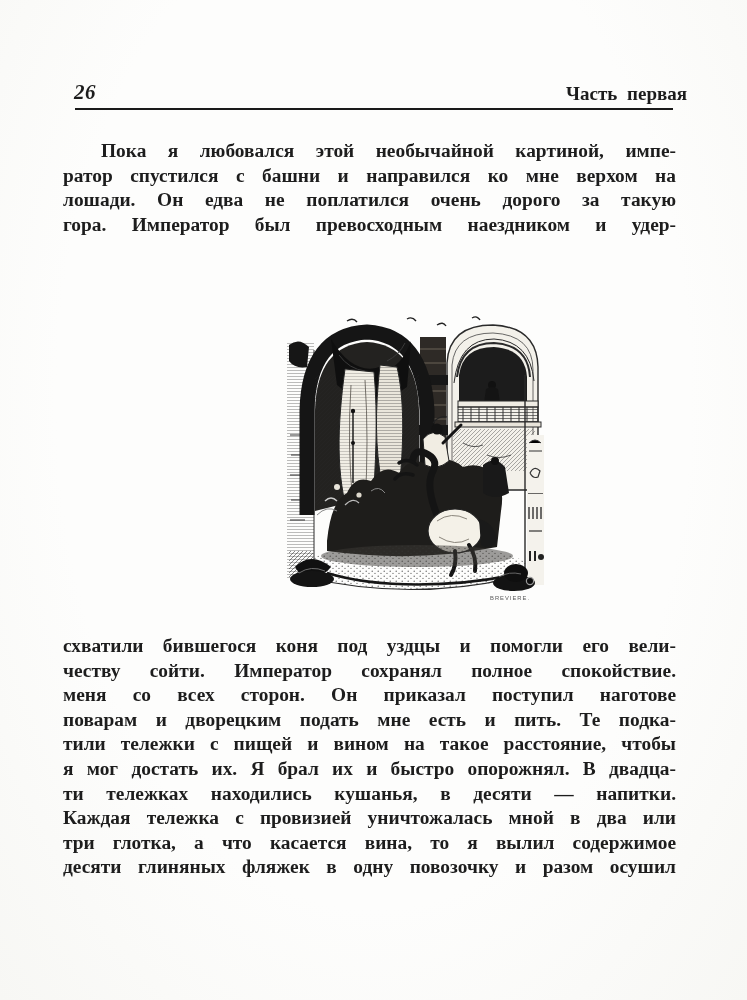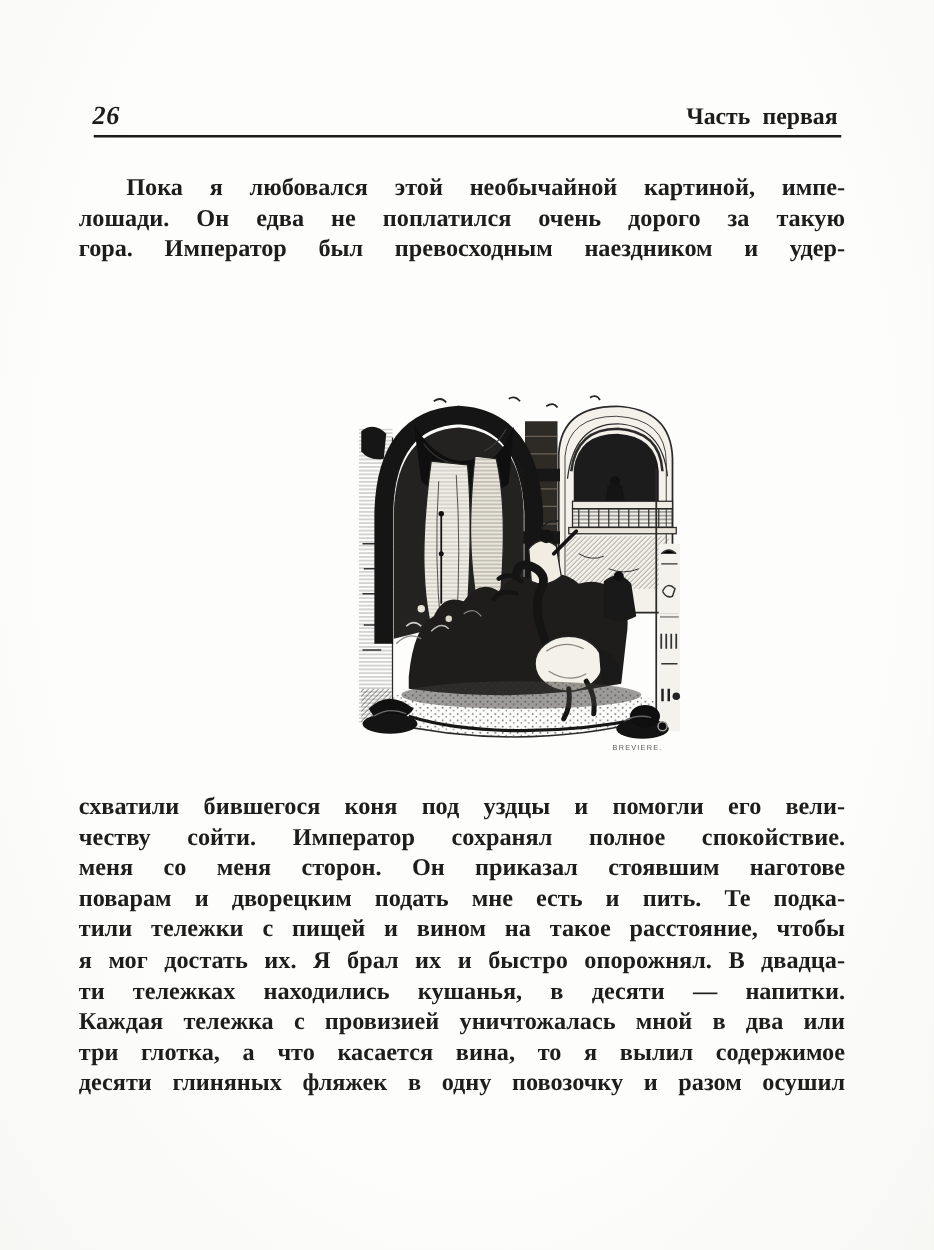--- a/index.html
+++ b/index.html
@@ -12,21 +12,21 @@
     position:relative;width:747px;height:1000px;
     background:
       radial-gradient(ellipse at 50% 40%, #fdfdfc 60%, #f7f7f4 100%);
     color:#1c1c1c;
   }
   .pagenum{
     position:absolute;left:74px;top:80px;
     font-style:italic;font-weight:700;font-size:21px;letter-spacing:.5px;
   }
   .running-title{
-    position:absolute;right:77px;top:83px;
+    position:absolute;right:60px;top:83px;
     font-weight:700;font-size:19px;word-spacing:5px;
   }
   .header-rule{
     position:absolute;left:75px;top:108px;width:598px;height:2px;
     background:#1a1a1a;
   }
   .para{
     position:absolute;left:63px;width:613px;
     font-size:19.4px;line-height:24.6px;font-weight:700;
     color:#1d1d1d;
@@ -46,20 +46,21 @@
 <body>
 
 <div class="page">
 
   <span class="pagenum">26</span>
   <span class="running-title">Часть первая</span>
   <div class="header-rule"></div>
 
   <div class="para para1">
       <div class="tline">Пока я любовался этой необычайной картиной, импе-</div>
+      <div class="tline">ратор спустился с башни и направился ко мне верхом на</div>
       <div class="tline">лошади. Он едва не поплатился очень дорого за такую</div>
       <div class="tline">гора. Император был превосходным наездником и удер-</div>
     </div>
 
   <figure class="figure">
     <svg viewBox="0 0 258 288" width="258" height="288">
       <defs>
         <pattern id="hh" width="4" height="3" patternUnits="userSpaceOnUse">
           <path d="M0 1.5 H4" stroke="#2b2b2b" stroke-width="0.7"></path>
         </pattern>
@@ -169,21 +170,21 @@
       <circle cx="243" cy="266" r="3.6" fill="#0d0d0d" stroke="#9a9a9a" stroke-width="1.2"></circle>
       <path d="M212 262 q10 -6 22 -3" stroke="#666" stroke-width="1" fill="none"></path>
 
       <text x="243" y="285" text-anchor="end" font-size="5.8" letter-spacing="1" fill="#5a5a5a" font-family="Liberation Sans, sans-serif">BREVIERE.</text>
     </svg>
   </figure>
 
   <div class="para para2">
       <div class="tline">схватили бившегося коня под уздцы и помогли его вели-</div>
       <div class="tline">честву сойти. Император сохранял полное спокойствие.</div>
-      <div class="tline">меня со меня сторон. Он приказал стоявшим наготове</div>
+      <div class="tline">меня со всех сторон. Он приказал поступил наготове</div>
       <div class="tline">поварам и дворецким подать мне есть и пить. Те подка-</div>
       <div class="tline">тили тележки с пищей и вином на такое расстояние, чтобы</div>
       <div class="tline">я мог достать их. Я брал их и быстро опорожнял. В двадца-</div>
       <div class="tline">ти тележках находились кушанья, в десяти — напитки.</div>
       <div class="tline">Каждая тележка с провизией уничтожалась мной в два или</div>
       <div class="tline">три глотка, а что касается вина, то я вылил содержимое</div>
       <div class="tline">десяти глиняных фляжек в одну повозочку и разом осушил</div>
     </div>
 
 </div>

